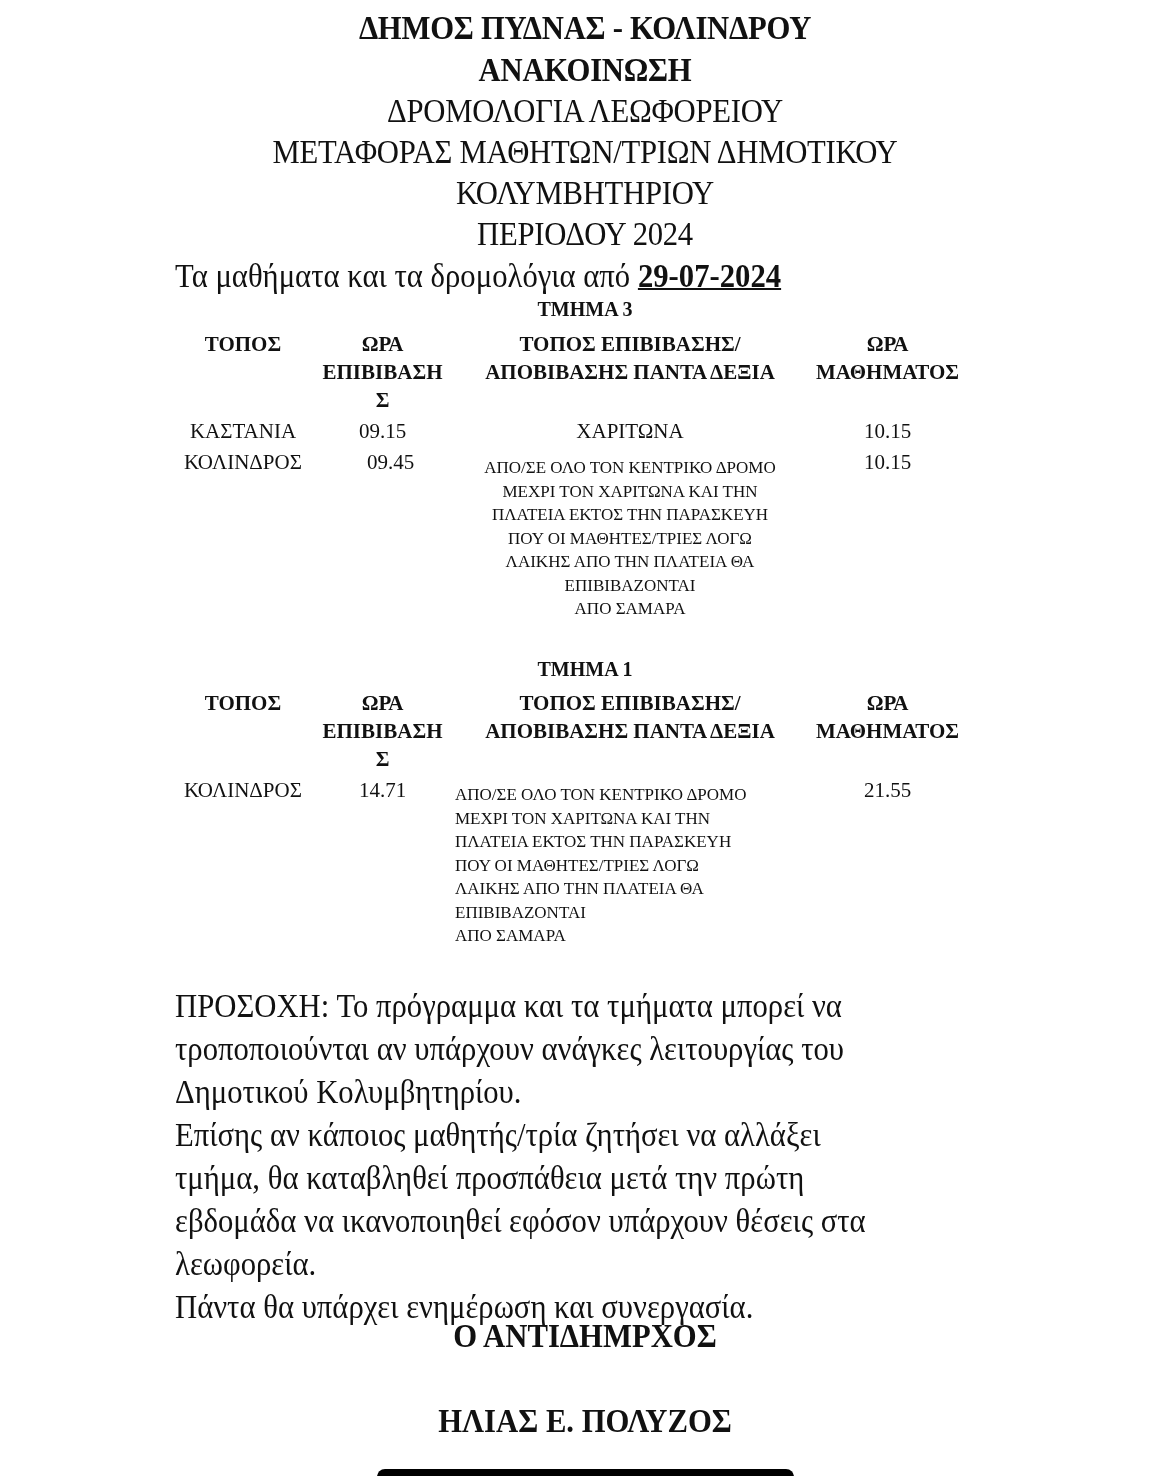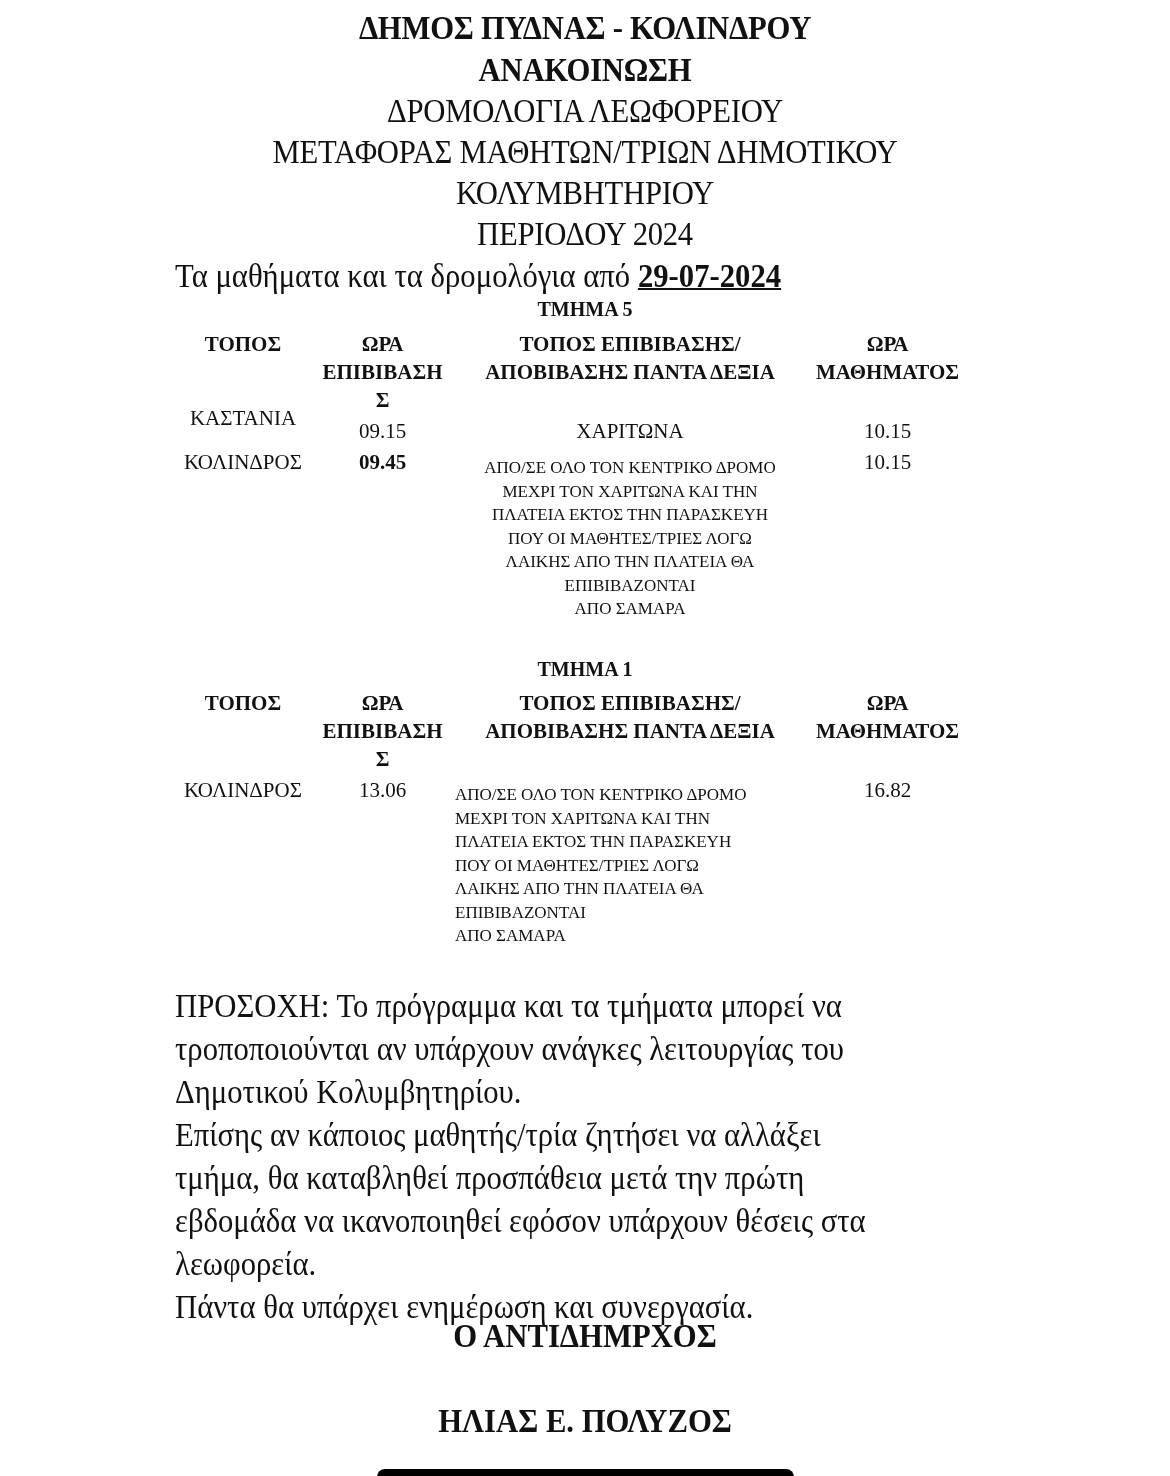--- a/index.html
+++ b/index.html
@@ -32,48 +32,48 @@
 <div class="abs center head-line t-bold" style="top:50px;">ΑΝΑΚΟΙΝΩΣΗ</div>
 <div class="abs center head-line" style="top:91px;">ΔΡΟΜΟΛΟΓΙΑ ΛΕΩΦΟΡΕΙΟΥ</div>
 <div class="abs center head-line" style="top:132px;">ΜΕΤΑΦΟΡΑΣ ΜΑΘΗΤΩΝ/ΤΡΙΩΝ ΔΗΜΟΤΙΚΟΥ</div>
 <div class="abs center head-line" style="top:173px;">ΚΟΛΥΜΒΗΤΗΡΙΟΥ</div>
 <div class="abs center head-line" style="top:214px;">ΠΕΡΙΟΔΟΥ 2024</div>
 
 <div class="abs intro">
   <span>Τα μαθήματα και τα δρομολόγια από </span><span class="date">29-07-2024</span>
 </div>
 
-<div class="abs center section-title" style="top:298px;">ΤΜΗΜΑ 5</div>
+<div class="abs center section-title" style="top:298px;">ΤΜΗΜΑ 3</div>
 
 <div>
   <div class="abs th" style="left:183px; width:120px; top:330px;">ΤΟΠΟΣ</div>
   <div class="abs th" style="left:310px; width:145px; top:330px;">
     <div>ΩΡΑ</div>
     <div>ΕΠΙΒΙΒΑΣΗ</div>
     <div>Σ</div>
   </div>
   <div class="abs th" style="left:455px; width:350px; top:330px;">
     <div>ΤΟΠΟΣ ΕΠΙΒΙΒΑΣΗΣ/</div>
     <div>ΑΠΟΒΙΒΑΣΗΣ ΠΑΝΤΑ ΔΕΞΙΑ</div>
   </div>
   <div class="abs th" style="left:805px; width:165px; top:330px;">
     <div>ΩΡΑ</div>
     <div>ΜΑΘΗΜΑΤΟΣ</div>
   </div>
 
   <div>
-    <div class="abs td" style="left:183px; width:120px; top:404px;">ΚΑΣΤΑΝΙΑ</div>
+    <div class="abs td" style="left:183px; width:120px; top:417px;">ΚΑΣΤΑΝΙΑ</div>
     <div class="abs td" style="left:310px; width:145px; top:417px;text-align:center;">09.15</div>
     <div class="abs td" style="left:455px; width:350px; top:417px;">ΧΑΡΙΤΩΝΑ</div>
     <div class="abs td" style="left:805px; width:165px; top:417px;">10.15</div>
   </div>
 
   <div>
     <div class="abs td" style="left:178px; width:130px; top:448px;">ΚΟΛΙΝΔΡΟΣ</div>
-    <div class="abs td" style="left:310px; width:145px; top:448px;font-weight:bold;">09.45</div>
+    <div class="abs td" style="left:318px; width:145px; top:448px;">09.45</div>
     <div class="abs desc desc-center" style="left:455px; width:350px; top:448px;">
       <div>ΑΠΟ/ΣΕ ΟΛΟ ΤΟΝ ΚΕΝΤΡΙΚΟ ΔΡΟΜΟ</div>
       <div>ΜΕΧΡΙ ΤΟΝ ΧΑΡΙΤΩΝΑ ΚΑΙ ΤΗΝ</div>
       <div><span>ΠΛΑΤΕΙΑ </span><b>ΕΚΤΟΣ ΤΗΝ ΠΑΡΑΣΚΕΥΗ</b></div>
       <div>ΠΟΥ ΟΙ ΜΑΘΗΤΕΣ/ΤΡΙΕΣ ΛΟΓΩ</div>
       <div>ΛΑΙΚΗΣ ΑΠΟ ΤΗΝ ΠΛΑΤΕΙΑ ΘΑ</div>
       <div>ΕΠΙΒΙΒΑΖΟΝΤΑΙ</div>
       <div>ΑΠΟ ΣΑΜΑΡΑ</div>
     </div>
     <div class="abs td" style="left:805px; width:165px; top:448px;">10.15</div>
@@ -93,31 +93,31 @@
     <div>ΤΟΠΟΣ ΕΠΙΒΙΒΑΣΗΣ/</div>
     <div>ΑΠΟΒΙΒΑΣΗΣ ΠΑΝΤΑ ΔΕΞΙΑ</div>
   </div>
   <div class="abs th" style="left:805px; width:165px; top:689px;">
     <div>ΩΡΑ</div>
     <div>ΜΑΘΗΜΑΤΟΣ</div>
   </div>
 
   <div>
     <div class="abs td" style="left:173px; width:140px; top:776px;">ΚΟΛΙΝΔΡΟΣ</div>
-    <div class="abs td" style="left:310px; width:145px; top:776px;">13.06</div>
+    <div class="abs td" style="left:310px; width:145px; top:776px;">14.71</div>
     <div class="abs desc desc-left" style="left:455px; width:350px; top:775px;">
       <div>ΑΠΟ/ΣΕ ΟΛΟ ΤΟΝ ΚΕΝΤΡΙΚΟ ΔΡΟΜΟ</div>
       <div>ΜΕΧΡΙ ΤΟΝ ΧΑΡΙΤΩΝΑ ΚΑΙ ΤΗΝ</div>
       <div><span>ΠΛΑΤΕΙΑ </span><b>ΕΚΤΟΣ ΤΗΝ ΠΑΡΑΣΚΕΥΗ</b></div>
       <div>ΠΟΥ ΟΙ ΜΑΘΗΤΕΣ/ΤΡΙΕΣ ΛΟΓΩ</div>
       <div>ΛΑΙΚΗΣ ΑΠΟ ΤΗΝ ΠΛΑΤΕΙΑ ΘΑ</div>
       <div>ΕΠΙΒΙΒΑΖΟΝΤΑΙ</div>
       <div>ΑΠΟ ΣΑΜΑΡΑ</div>
     </div>
-    <div class="abs td" style="left:805px; width:165px; top:776px;">16.82</div>
+    <div class="abs td" style="left:805px; width:165px; top:776px;">21.55</div>
   </div>
 </div>
 
 <div class="abs notice">
   <div>ΠΡΟΣΟΧΗ: Το πρόγραμμα και τα τμήματα μπορεί να</div>
   <div>τροποποιούνται αν υπάρχουν ανάγκες λειτουργίας του</div>
   <div>Δημοτικού Κολυμβητηρίου.</div>
   <div>Επίσης αν κάποιος μαθητής/τρία ζητήσει να αλλάξει</div>
   <div>τμήμα, θα καταβληθεί προσπάθεια μετά την πρώτη</div>
   <div>εβδομάδα να ικανοποιηθεί εφόσον υπάρχουν θέσεις στα</div>

